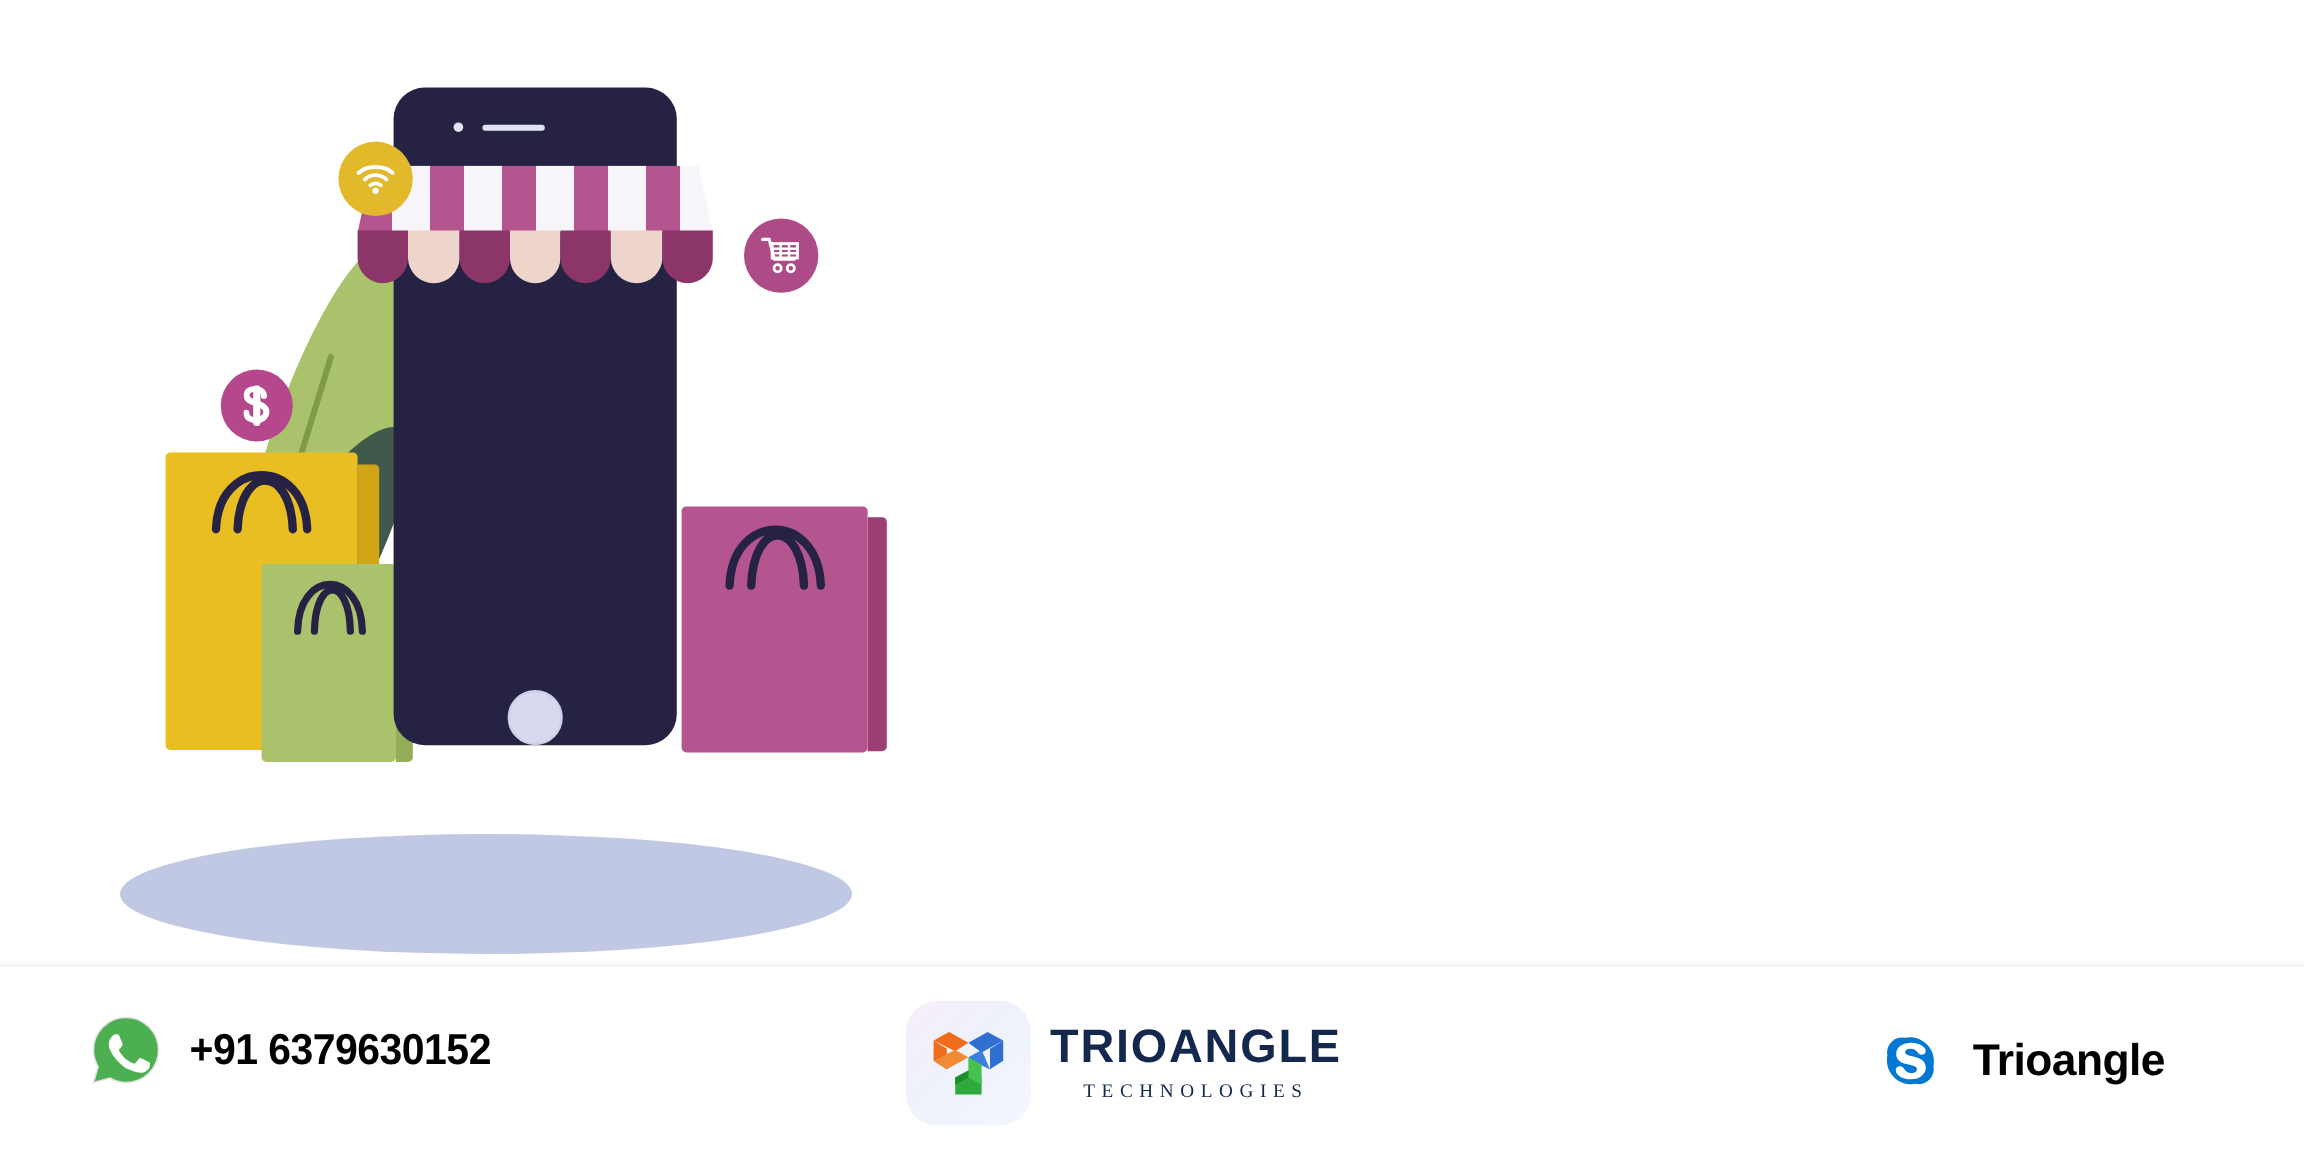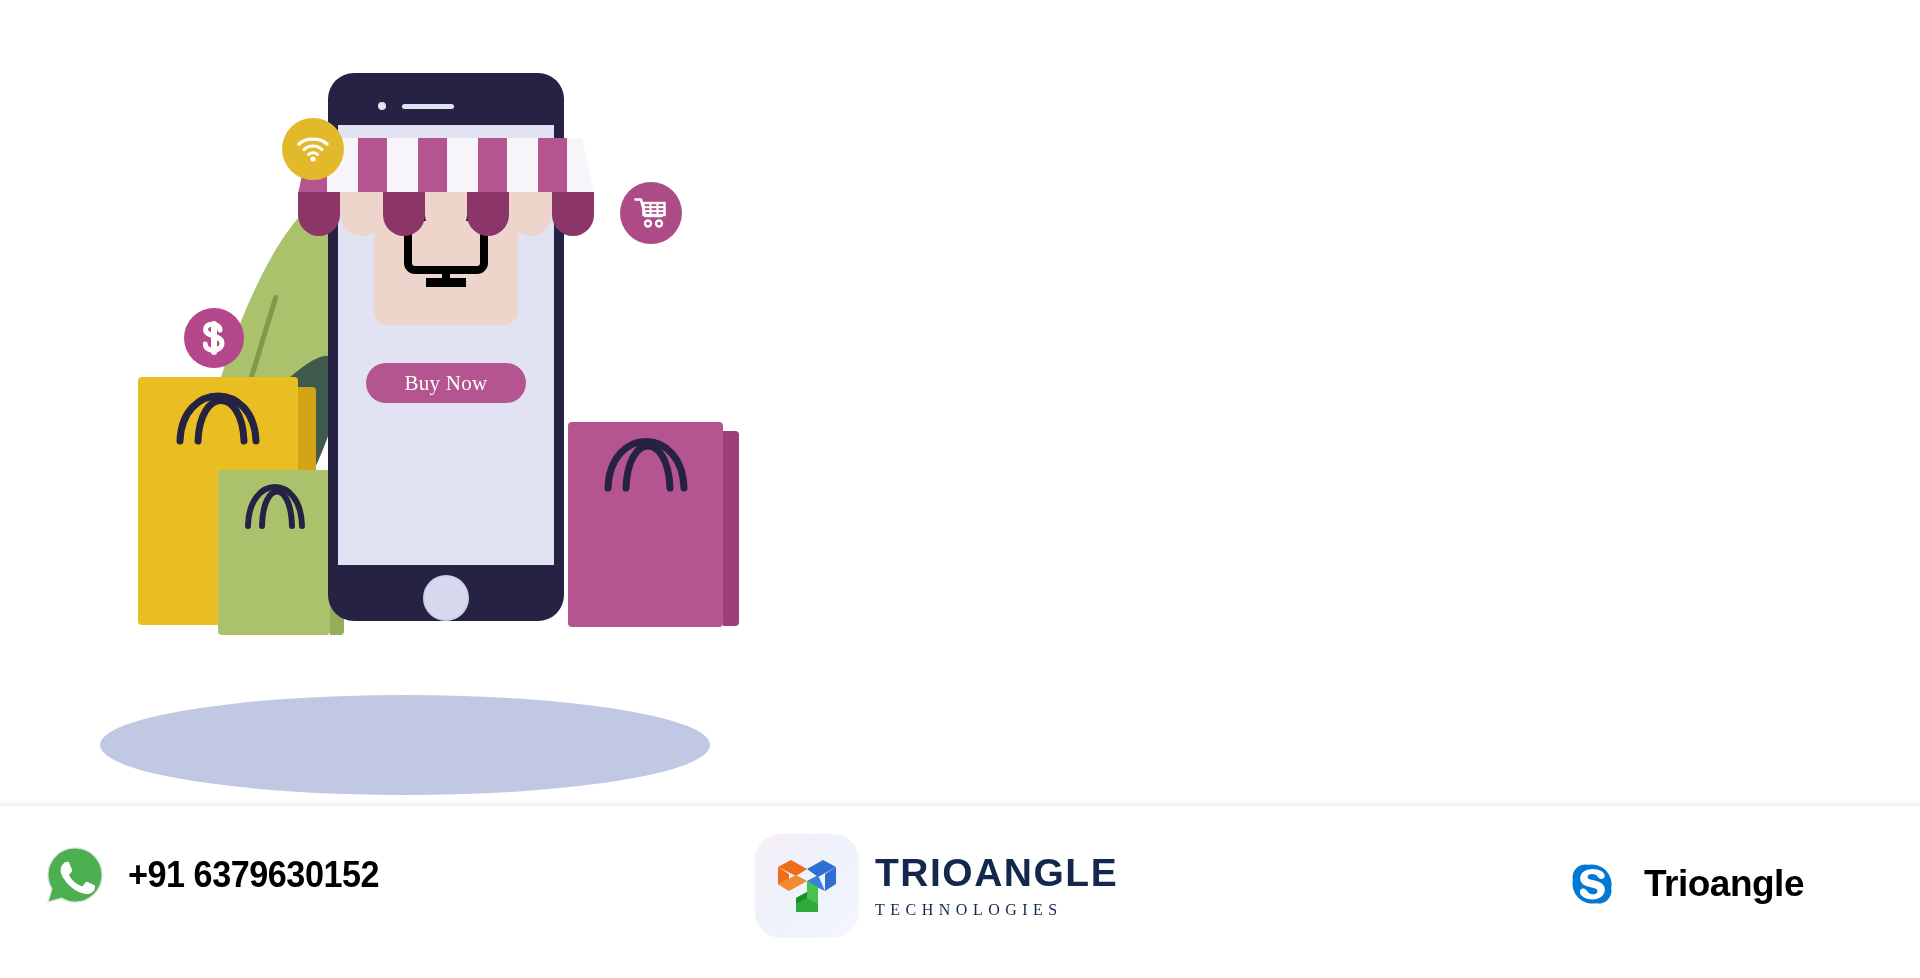--- a/index.html
+++ b/index.html
@@ -271,21 +271,21 @@
   
   .footer {
     position: absolute;
     left: 0; top: 806px;
     width: 1920px; height: 172px;
     background: #ffffff;
     display: flex;
     align-items: center;
   }
   .footer-item { display: flex; align-items: center; position: absolute; }
-  .footer-whatsapp { left: 44px; top: 38px; align-items: center; }
+  .footer-whatsapp { left: 74px; top: 38px; align-items: center; }
   .footer-phone-text {
     margin-left: 22px;
     font-size: 36px;
     font-weight: bold;
     color: #000000;
     letter-spacing: -0.5px;
     transform: scaleX(0.95);
     transform-origin: left center;
     white-space: nowrap;
   }
@@ -303,20 +303,21 @@
     color: #14284e;
     letter-spacing: 1.5px;
     line-height: 1;
   }
   .brand-sub {
     font-family: "Liberation Serif", serif;
     font-size: 16px;
     color: #14284e;
     letter-spacing: 5.5px;
     margin-top: 9px;
+    text-align: center;
   }
   .footer-skype { left: 1562px; top: 48px; }
   .skype-text {
     margin-left: 22px;
     font-size: 37px;
     font-weight: bold;
     color: #000000;
     letter-spacing: -0.5px;
     white-space: nowrap;
   }
@@ -349,36 +350,20 @@
       <div class="bag-body"></div>
       <svg class="handle-svg" width="130" height="70" viewBox="0 0 130 70">
         <path d="M30 66 C31 14, 83 14, 84 66" fill="none" stroke="#262244" stroke-width="6" stroke-linecap="round"></path>
         <path d="M44 66 C45 20, 73 20, 74 66" fill="none" stroke="#262244" stroke-width="6" stroke-linecap="round"></path>
       </svg>
     </div>
 
     <div class="phone">
       <div class="phone-speaker-dot"></div>
       <div class="phone-speaker-bar"></div>
-      <div class="phone-screen">
-
-        <div class="search-pill" title=""></div>
-
-        <div class="buysell-pill">Buy &amp; Sell</div>
-
-        <div class="card-img">
-          <svg width="86" height="78" viewBox="0 0 86 78">
-            <rect x="5" y="5" width="76" height="53" rx="7" fill="none" stroke="#000" stroke-width="8"></rect>
-            <rect x="39" y="58" width="8" height="11" fill="#000"></rect>
-            <rect x="23" y="66" width="40" height="9" fill="#000"></rect>
-          </svg>
-        </div>
-
-        <button class="buy-now">Buy Now</button>
-      </div>
       <div class="home-btn"></div>
     </div>
 
     <div class="awning">
       <div class="awning-top"></div>
       <div class="awning-scallops">
         <div class="scallop dark"></div>
         <div class="scallop light"></div>
         <div class="scallop dark"></div>
         <div class="scallop light"></div>

